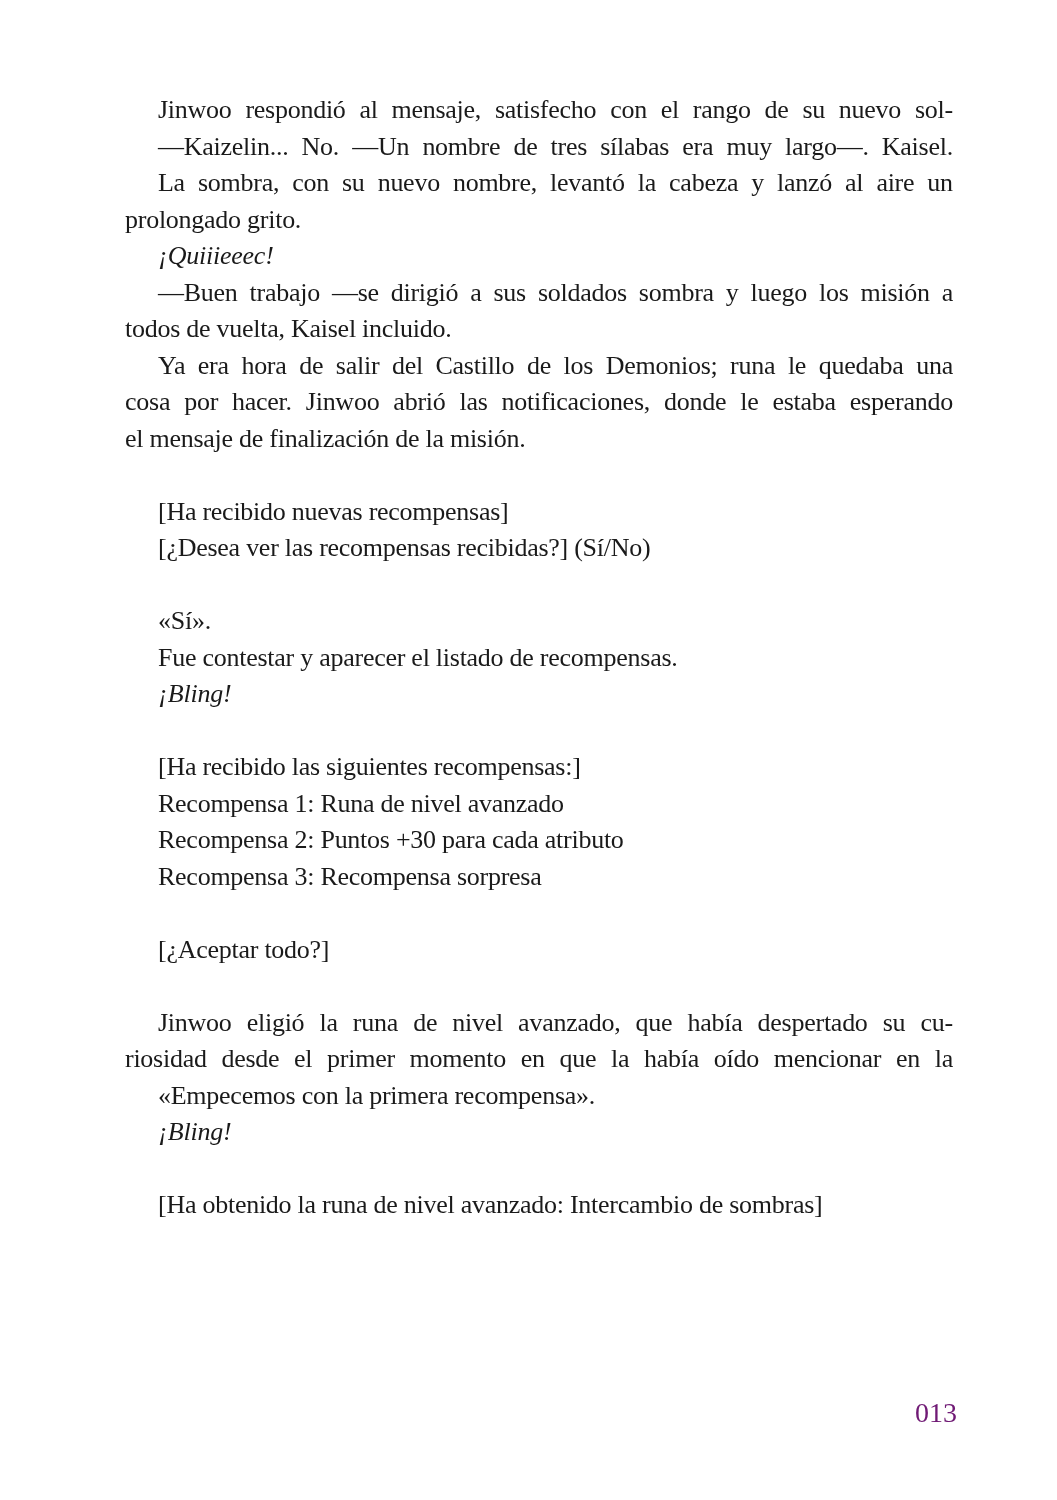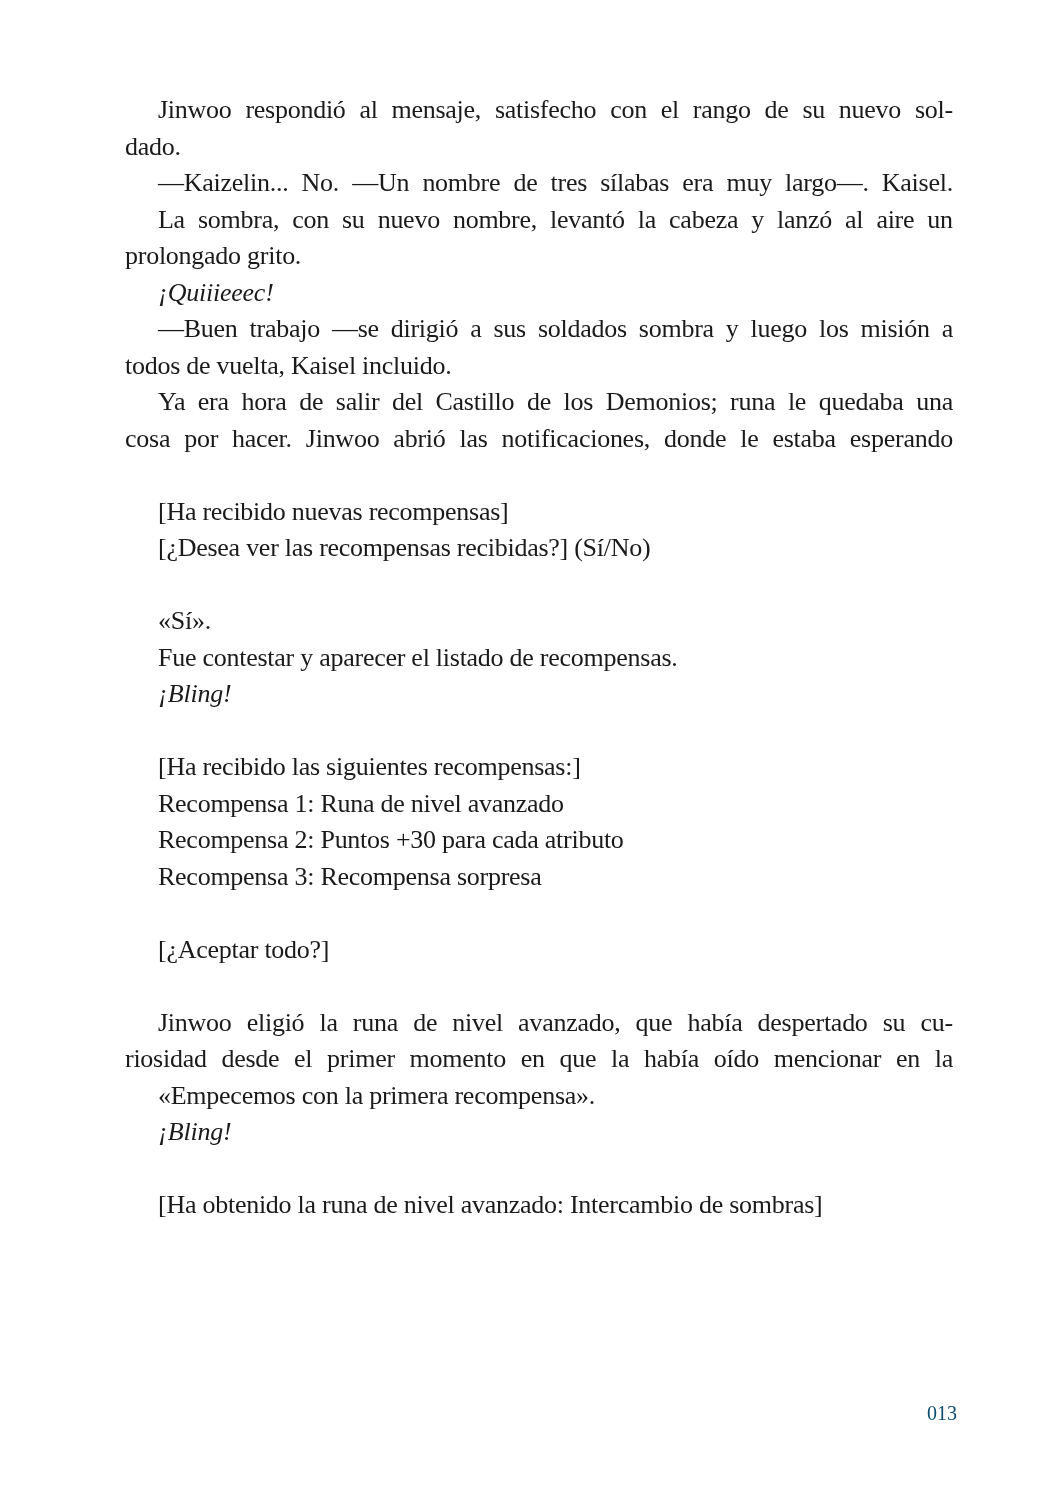--- a/index.html
+++ b/index.html
@@ -30,23 +30,23 @@
     justify-content: space-between;
     white-space: normal;
   }
   .line.indent { padding-left: 33px; }
   .line.italic { font-style: italic; font-family: Liberation Serif, serif; }
   .line.blank { height: 36.5px; }
   .page-number {
     position: absolute;
     top: 1400px;
     right: 100px;
-    font-size: 20px;
+    font-size: 28px;
     line-height: 26px;
-    color: #0c4a6e;
+    color: #701a75;
   }
 </style>
 </head>
 <body>
 
 <div class="page">
   <div class="text-block">
       <div class="line indent justify">
         <span>Jinwoo</span>
         <span>respondió</span>
@@ -54,21 +54,20 @@
         <span>mensaje,</span>
         <span>satisfecho</span>
         <span>con</span>
         <span>el</span>
         <span>rango</span>
         <span>de</span>
         <span>su</span>
         <span>nuevo</span>
         <span>sol-</span>
       </div>
-      <div class="line">dado.</div>
       <div class="line indent justify">
         <span>—Kaizelin...</span>
         <span>No.</span>
         <span>—Un</span>
         <span>nombre</span>
         <span>de</span>
         <span>tres</span>
         <span>sílabas</span>
         <span>era</span>
         <span>muy</span>
@@ -131,20 +130,21 @@
         <span>hacer.</span>
         <span>Jinwoo</span>
         <span>abrió</span>
         <span>las</span>
         <span>notificaciones,</span>
         <span>donde</span>
         <span>le</span>
         <span>estaba</span>
         <span>esperando</span>
       </div>
+      <div class="line">el mensaje de finalización de la misión.</div>
       <div class="line blank"></div>
       <div class="line indent">[Ha recibido nuevas recompensas]</div>
       <div class="line indent">[¿Desea ver las recompensas recibidas?] (Sí/No)</div>
       <div class="line blank"></div>
       <div class="line indent">«Sí».</div>
       <div class="line indent">Fue contestar y aparecer el listado de recompensas.</div>
       <div class="line indent italic">¡Bling!</div>
       <div class="line blank"></div>
       <div class="line indent">[Ha recibido las siguientes recompensas:]</div>
       <div class="line indent">Recompensa 1: Runa de nivel avanzado</div>

